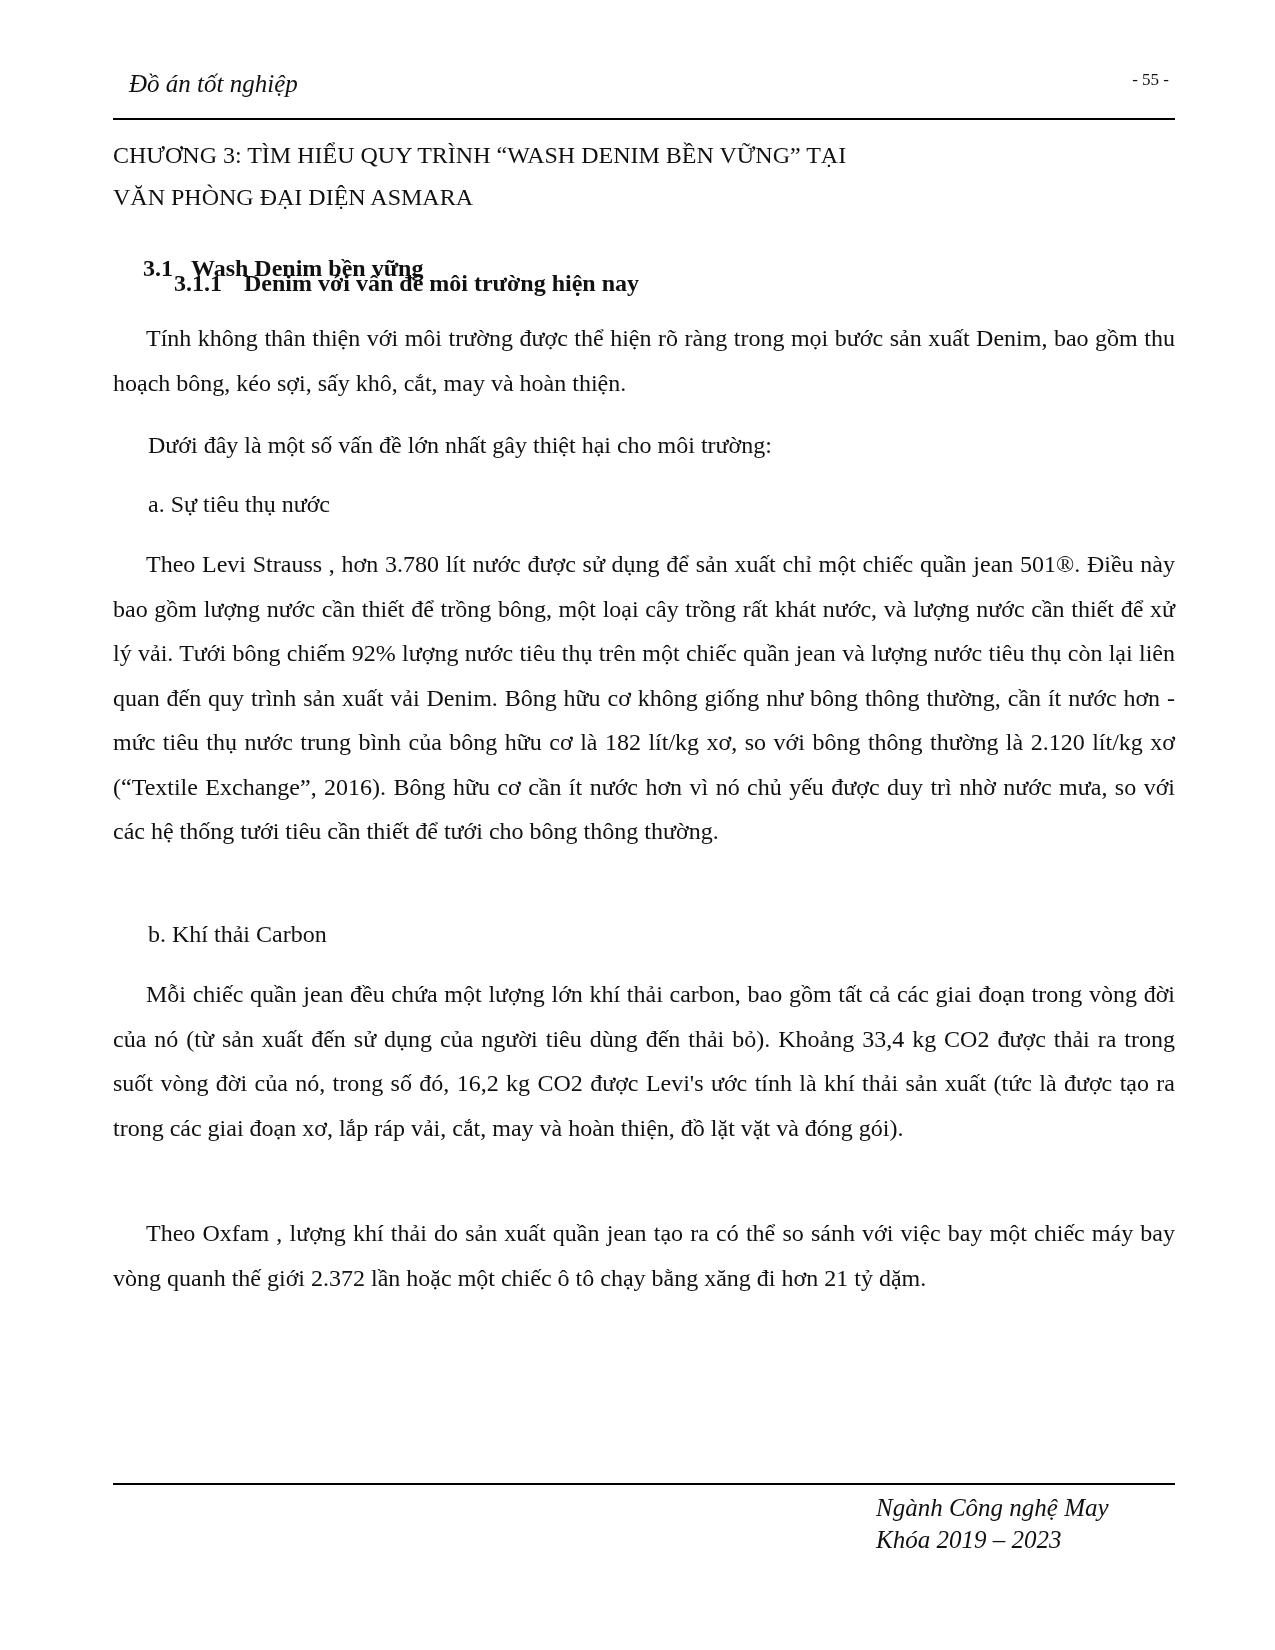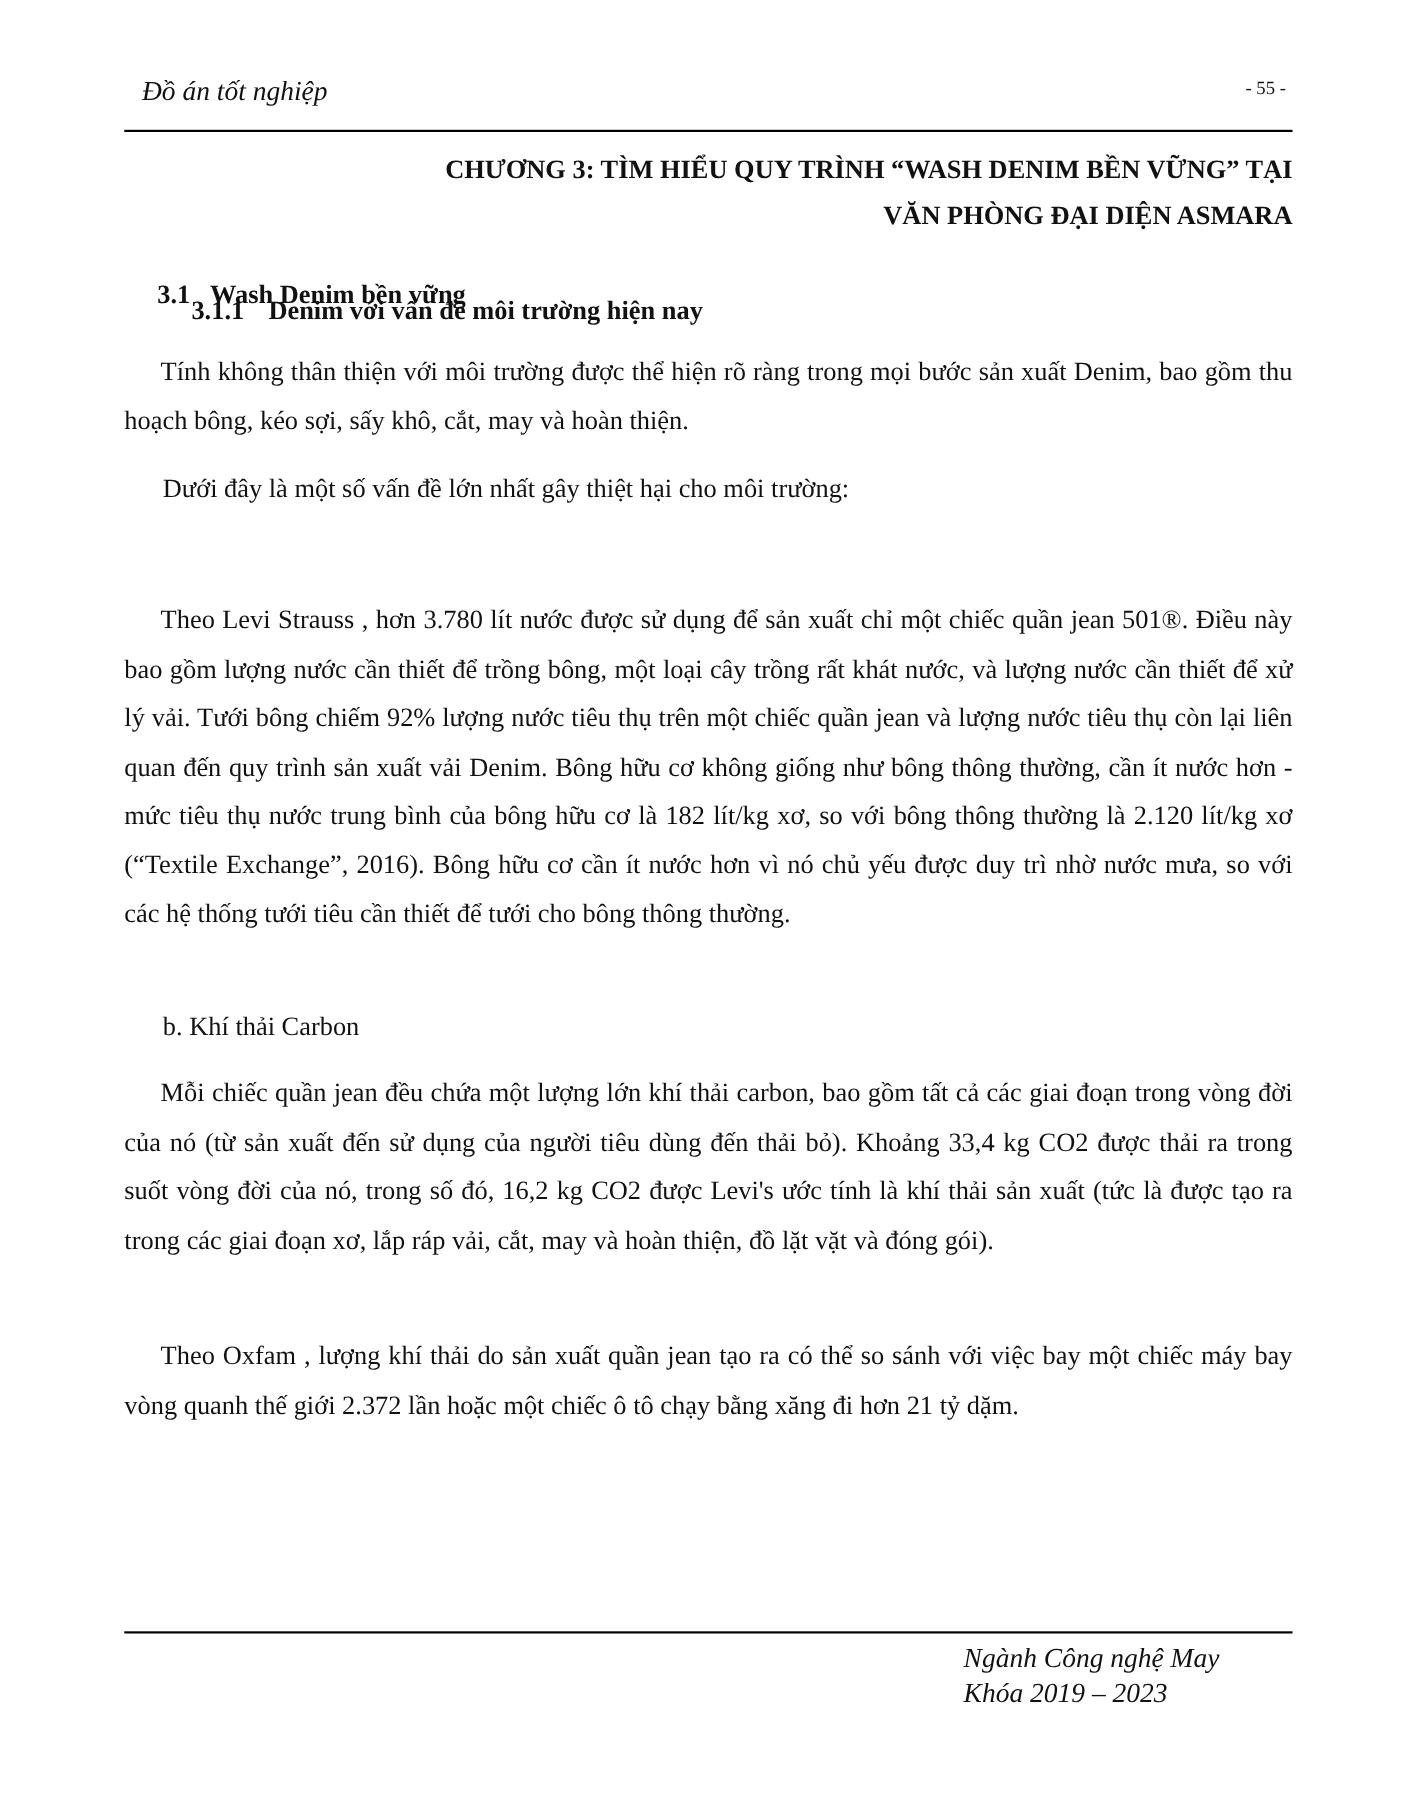--- a/index.html
+++ b/index.html
@@ -49,22 +49,22 @@
       height: 0;
       border-top: 2px solid #000;
     }
     .rule.top { top: 118px; }
     .rule.bottom { top: 1483px; }
 
     .chapter-title {
       position: absolute;
       left: 113px;
       width: 1062px;
-      text-align: right;
-      font-weight: bold;
+      text-align: left;
+      font-weight: normal;
       font-size: 24px;
       line-height: 42px;
       top: 134px;
     }
 
     .h2 {
       position: absolute;
       left: 143px;
       top: 226px;
       font-weight: bold;
@@ -133,20 +133,21 @@
   </div>
 
   <div class="h3">
     <span class="num">3.1.1</span><span>Denim với vấn đề môi trường hiện nay</span>
   </div>
 
   <p class="para" style="top: 316px; margin:0;">Tính không thân thiện với môi trường được thể hiện rõ ràng trong mọi bước sản xuất Denim, bao gồm thu hoạch bông, kéo sợi, sấy khô, cắt, may và hoàn thiện.</p>
 
   <p class="para noindent-list" style="top: 423px; margin:0;">Dưới đây là một số vấn đề lớn nhất gây thiệt hại cho môi trường:</p>
 
+  <p class="para noindent-list" style="top: 482px; margin:0;">a. Sự tiêu thụ nước</p>
 
   <p class="para" style="top: 542px; margin:0;">Theo Levi Strauss , hơn 3.780 lít nước được sử dụng để sản xuất chỉ một chiếc quần jean 501®. Điều này bao gồm lượng nước cần thiết để trồng bông, một loại cây trồng rất khát nước, và lượng nước cần thiết để xử lý vải. Tưới bông chiếm 92% lượng nước tiêu thụ trên một chiếc quần jean và lượng nước tiêu thụ còn lại liên quan đến quy trình sản xuất vải Denim. Bông hữu cơ không giống như bông thông thường, cần ít nước hơn - mức tiêu thụ nước trung bình của bông hữu cơ là 182 lít/kg xơ, so với bông thông thường là 2.120 lít/kg xơ (“Textile Exchange”, 2016). Bông hữu cơ cần ít nước hơn vì nó chủ yếu được duy trì nhờ nước mưa, so với các hệ thống tưới tiêu cần thiết để tưới cho bông thông thường.</p>
 
   <p class="para noindent-list" style="top: 912px; margin:0;">b. Khí thải Carbon</p>
 
   <p class="para" style="top: 972px; margin:0;">Mỗi chiếc quần jean đều chứa một lượng lớn khí thải carbon, bao gồm tất cả các giai đoạn trong vòng đời của nó (từ sản xuất đến sử dụng của người tiêu dùng đến thải bỏ). Khoảng 33,4 kg CO2 được thải ra trong suốt vòng đời của nó, trong số đó, 16,2 kg CO2 được Levi's ước tính là khí thải sản xuất (tức là được tạo ra trong các giai đoạn xơ, lắp ráp vải, cắt, may và hoàn thiện, đồ lặt vặt và đóng gói).</p>
 
   <p class="para" style="top: 1211px; margin:0;">Theo Oxfam , lượng khí thải do sản xuất quần jean tạo ra có thể so sánh với việc bay một chiếc máy bay vòng quanh thế giới 2.372 lần hoặc một chiếc ô tô chạy bằng xăng đi hơn 21 tỷ dặm.</p>
 
   <div class="rule bottom"></div>

